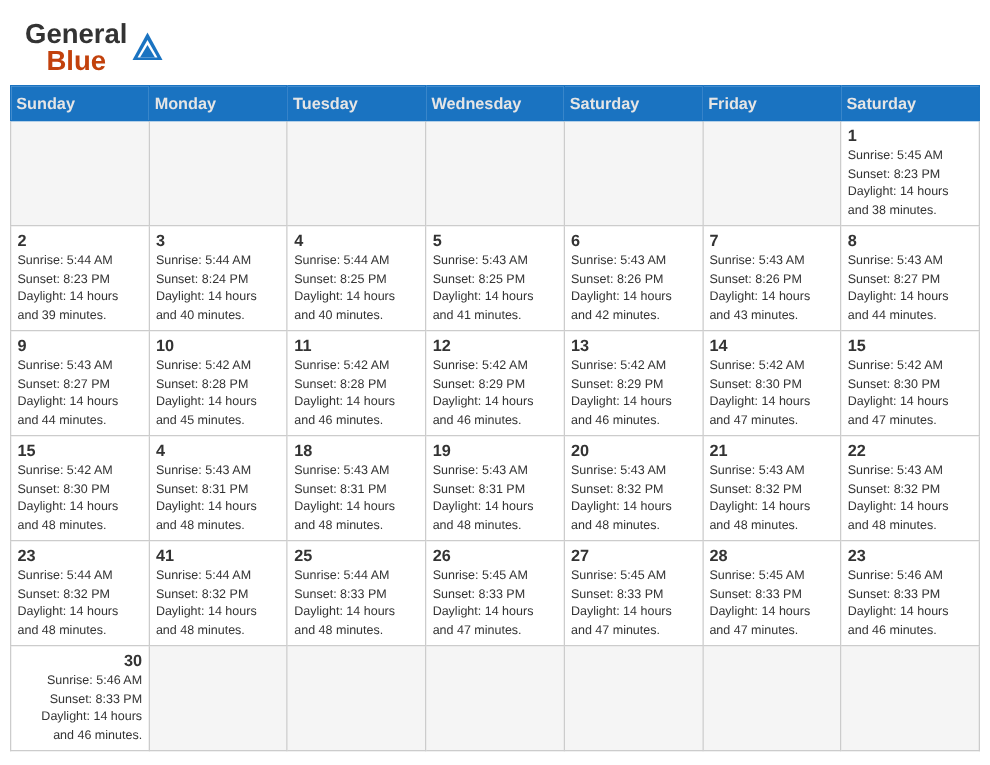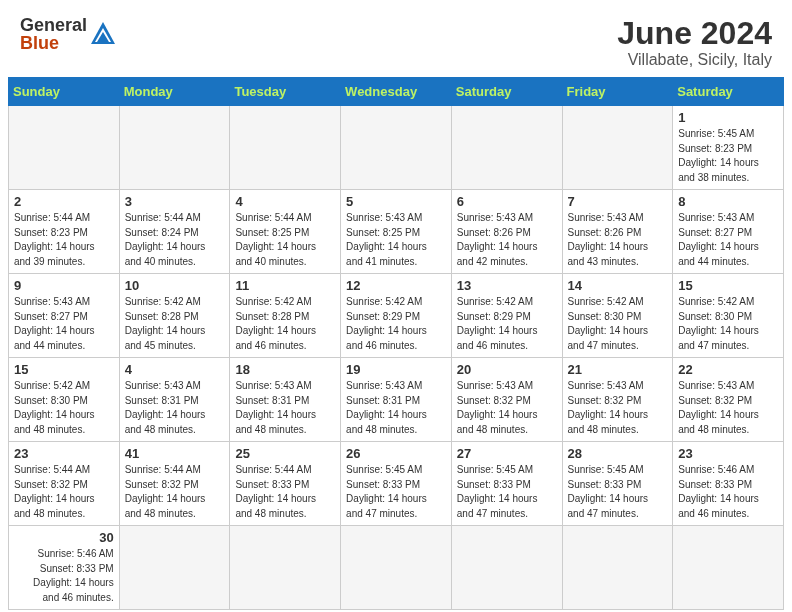--- a/index.html
+++ b/index.html
@@ -36,21 +36,21 @@
     .calendar-container {
       padding: 0 8px 8px 8px;
     }
     table {
       width: 100%;
       border-collapse: collapse;
       table-layout: fixed;
     }
     thead th {
       background-color: #1a73c1;
-      color: #bef264;
+      color: #e5e5e5;
       font-size: 13px;
       font-weight: bold;
       padding: 6px 4px;
       text-align: left;
       border: 1px solid #1a73c1;
     }
     tbody td {
       border: 1px solid #ccc;
       vertical-align: top;
       padding: 4px 5px;
@@ -77,34 +77,30 @@
       height: 70px;
       text-align: right;
     }
   </style>
 </head>
 <body>
 
 <div class="header">
   <div class="logo">
     <div style="display:flex;align-items:center;gap:2px;">
-      <div style="font-size:18px;font-weight:bold;color:#333;line-height:1;">
+      <div style="font-size:22px;font-weight:bold;color:#333;line-height:1;text-align:center;">
         <span>General</span><br>
         <span style="color:#c2410c;">Blue</span>
       </div>
       <svg width="28" height="28" viewBox="0 0 28 28">
         <polygon points="14,2 26,24 2,24" fill="#1a73c1"></polygon>
         <polygon points="14,8 22,22 6,22" fill="#fff"></polygon>
         <polygon points="14,12 20,22 8,22" fill="#1a73c1"></polygon>
       </svg>
     </div>
-  </div>
-  <div class="title-block">
-    <div class="calendar-title">June 2024</div>
-    <div class="calendar-subtitle">Villabate, Sicily, Italy</div>
   </div>
 </div>
 
 <div class="calendar-container">
   <table>
     <thead>
       <tr>
         <th>Sunday</th>
         <th>Monday</th>
         <th>Tuesday</th>

